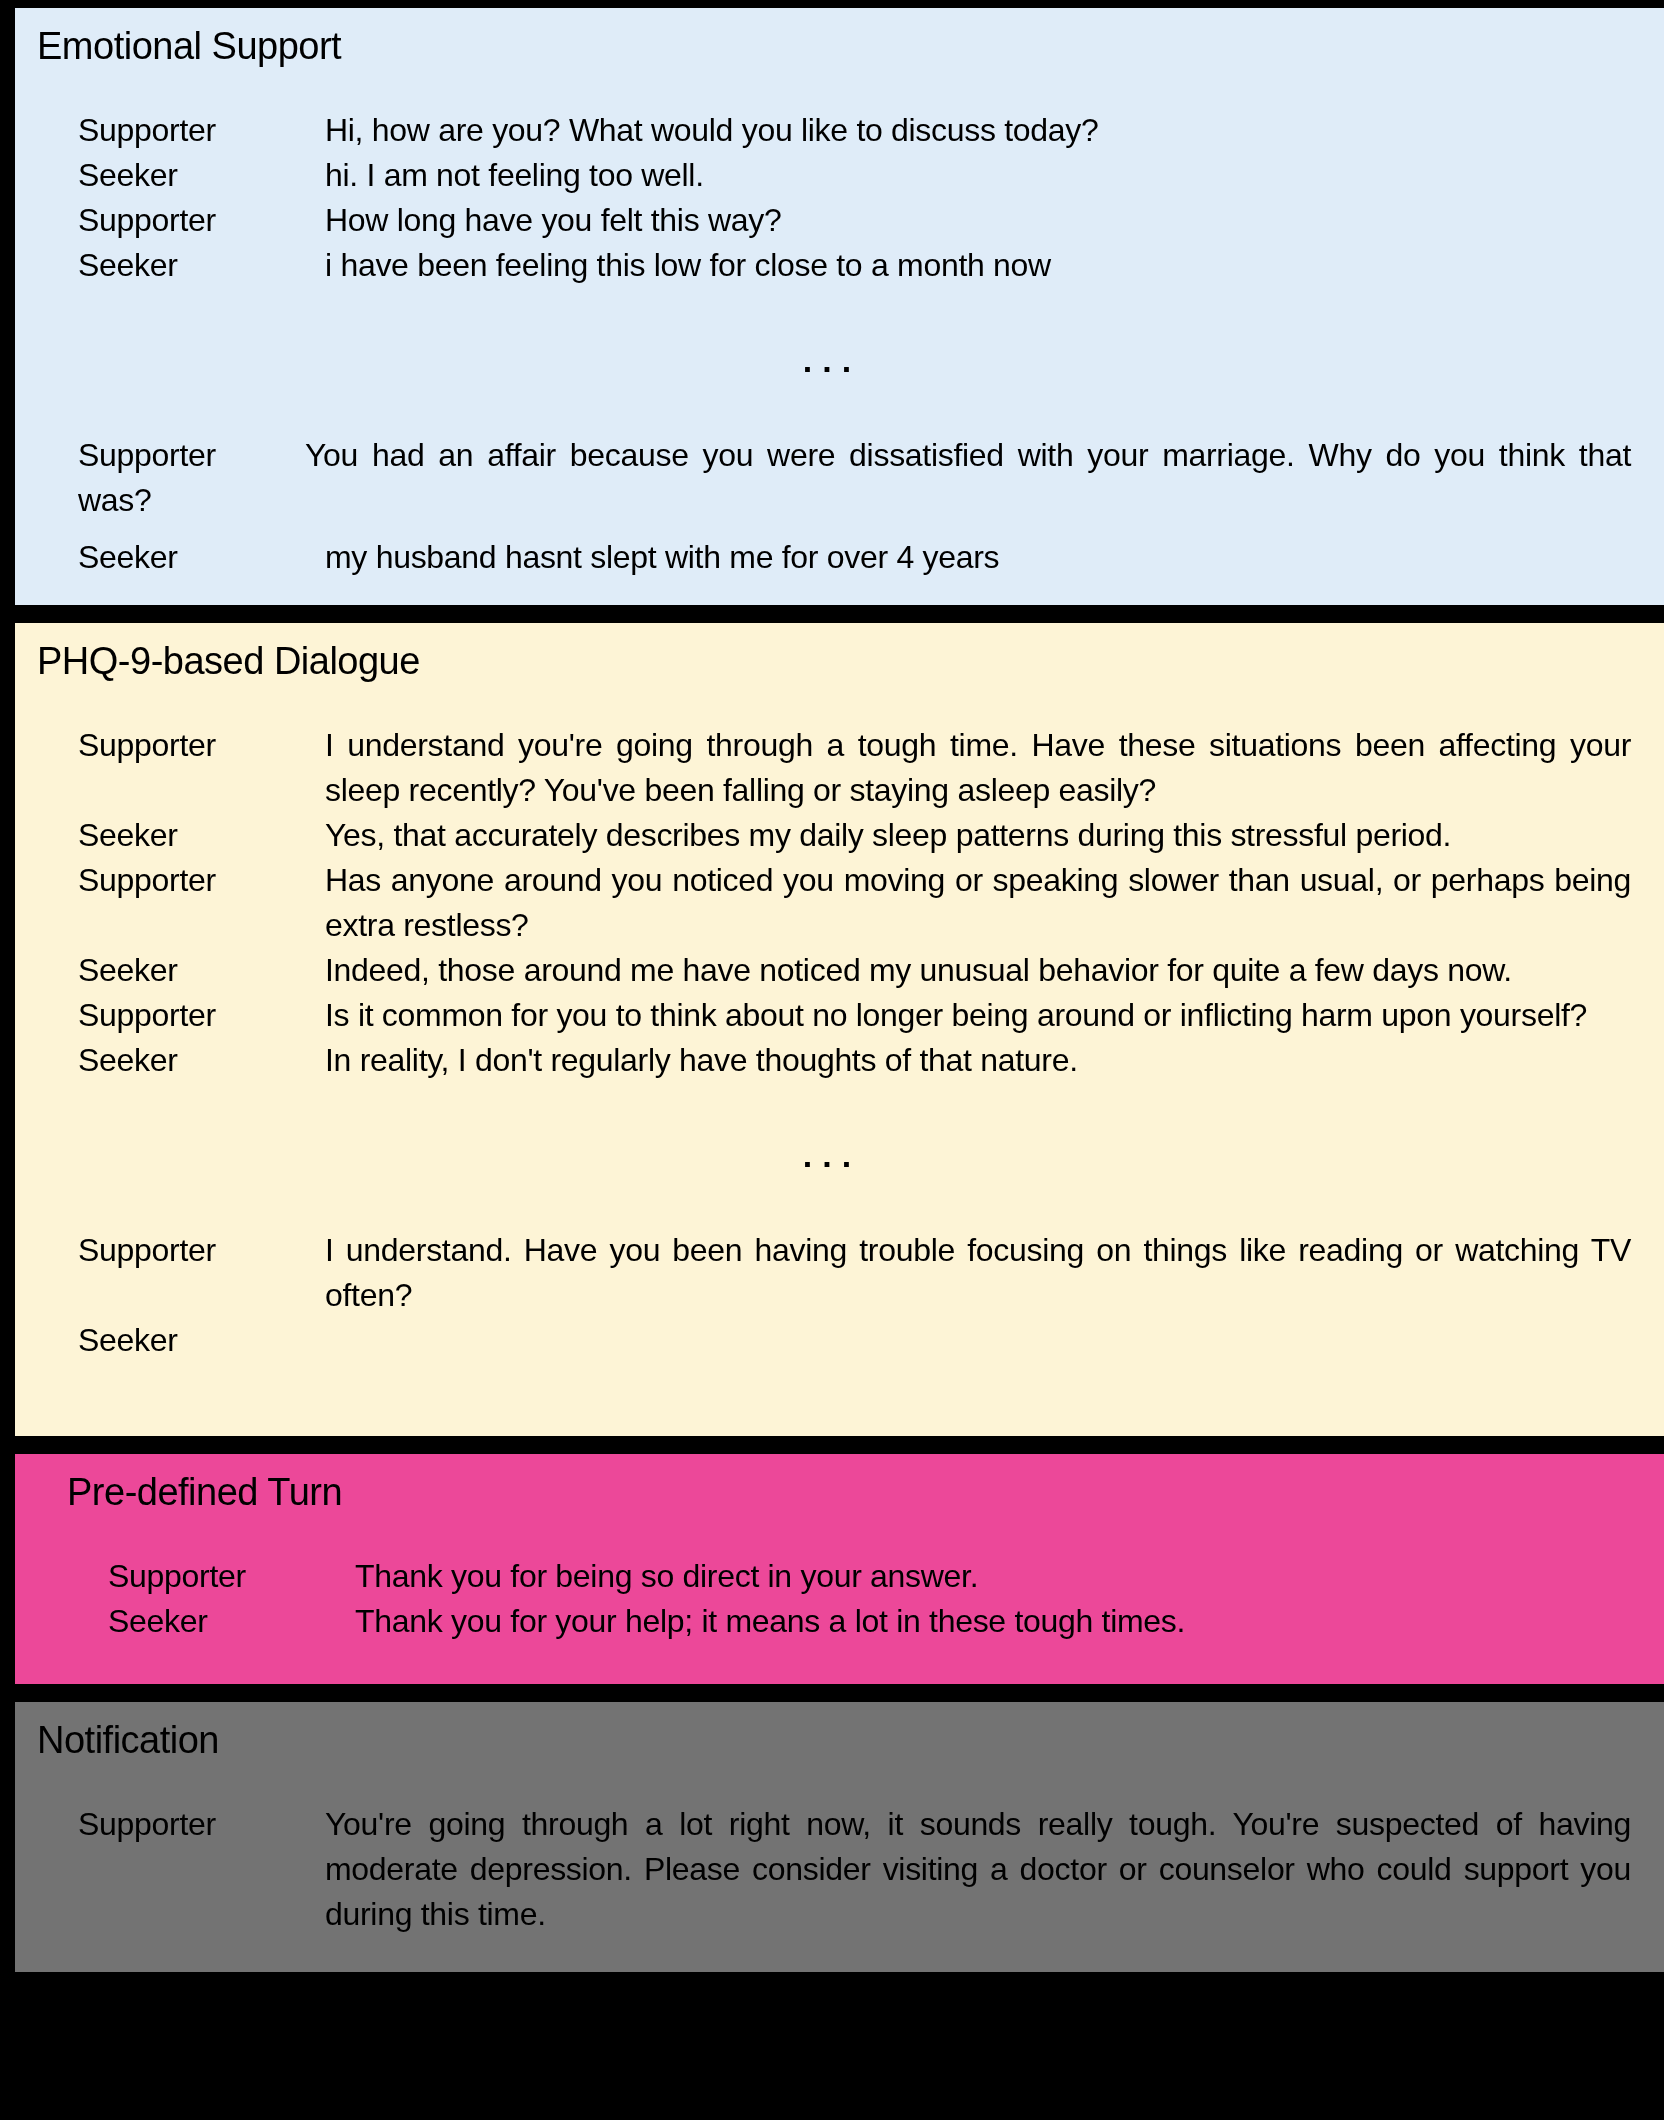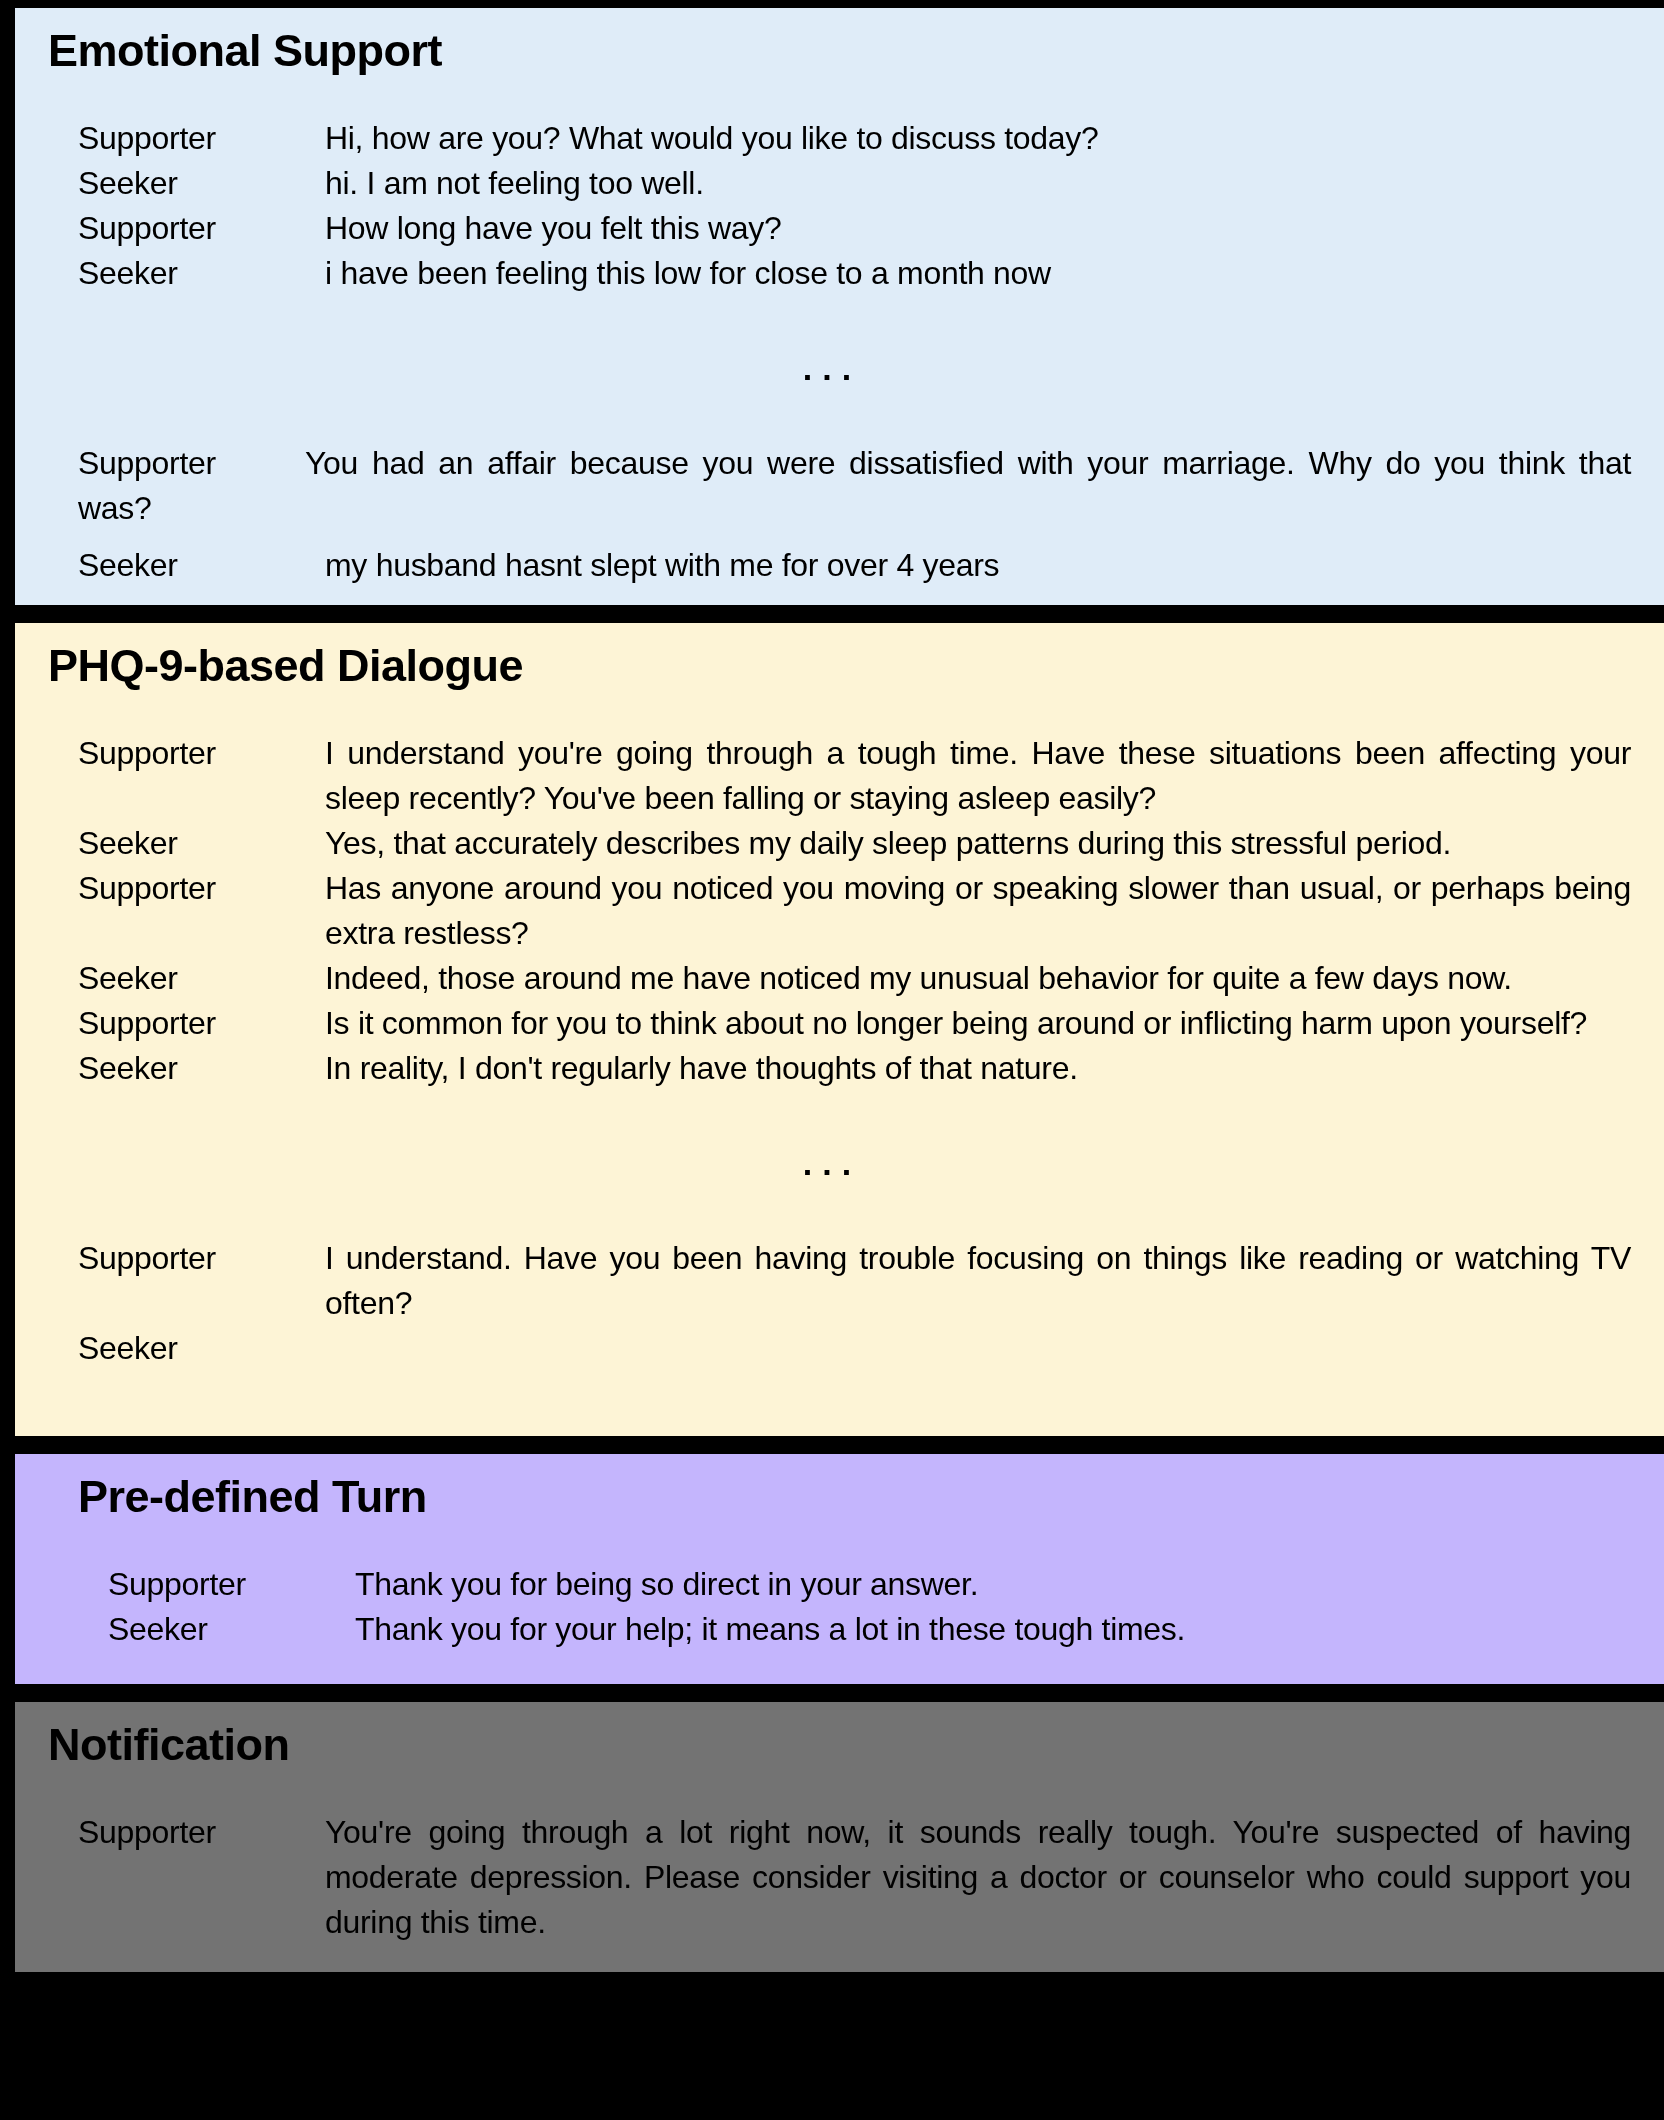--- a/index.html
+++ b/index.html
@@ -25,24 +25,24 @@
     padding: 8px 33px 0 18px;
     overflow: hidden;
   }
   .panel + .panel { margin-top: 18px; }
   .panel-1 { height: 597px; }
   .panel-2 { height: 813px; }
   .panel-3 { height: 230px; }
   .panel-4 { height: 270px; }
 
   .panel-title {
-    font-size: 45px;
+    font-size: 38px;
     line-height: 1.2;
-    font-weight: bold;
-    margin: 8px 0 0 15px;
+    font-weight: normal;
+    margin: 8px 0 0 4px;
     letter-spacing: -0.5px;
   }
   .dialogue {
     margin: 38px 0 0 45px;
     font-size: 32px;
     line-height: 45px;
     letter-spacing: -0.3px;
   }
   .dialogue-tight { margin-top: 30px; }
   .turn { display: flex; }
@@ -145,21 +145,21 @@
       <div class="turn">
         <span class="speaker">Supporter</span>
         <span class="msg">I understand. Have you been having trouble focusing on things like reading or watching TV often?</span>
       </div>
       <div class="turn">
         <span class="speaker">Seeker</span>
       </div>
     </div>
   </div>
 
-  <div class="panel panel-3" style="background-color: #c4b5fd; padding-left: 48px;">
+  <div class="panel panel-3" style="background-color: #ec4899; padding-left: 48px;">
     <h2 class="panel-title">Pre-defined Turn</h2>
     <div class="dialogue">
       <div class="turn">
         <span class="speaker">Supporter</span>
         <span class="msg">Thank you for being so direct in your answer.</span>
       </div>
       <div class="turn">
         <span class="speaker">Seeker</span>
         <span class="msg">Thank you for your help; it means a lot in these tough times.</span>
       </div>

